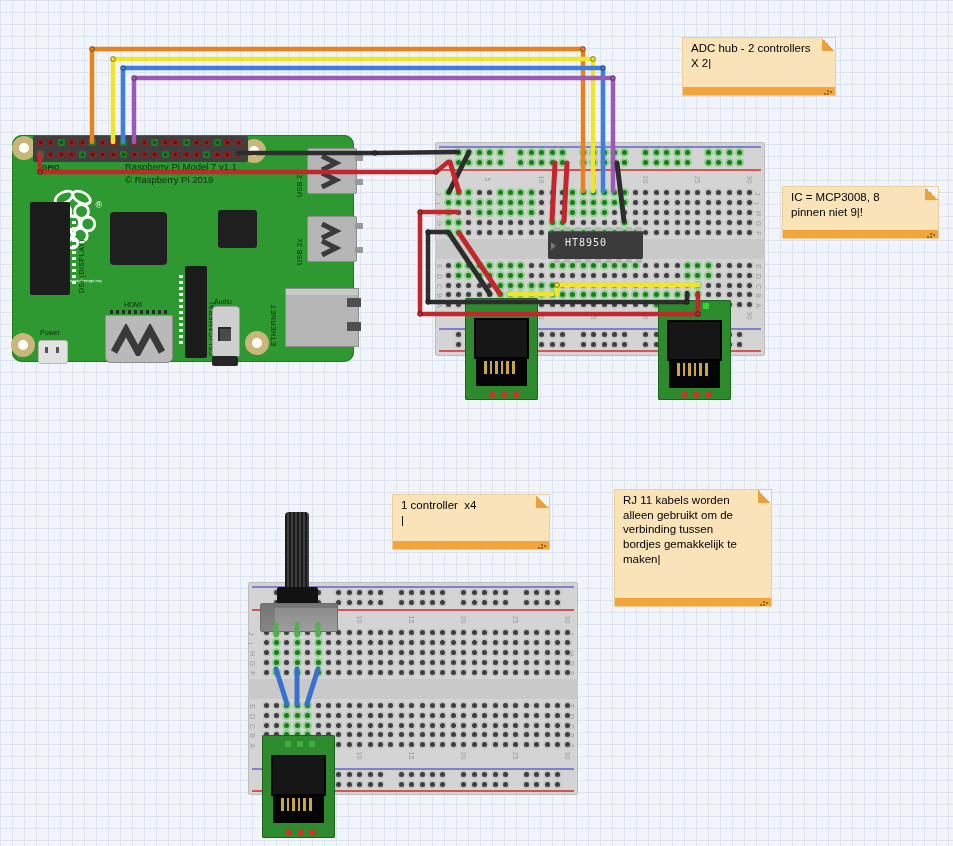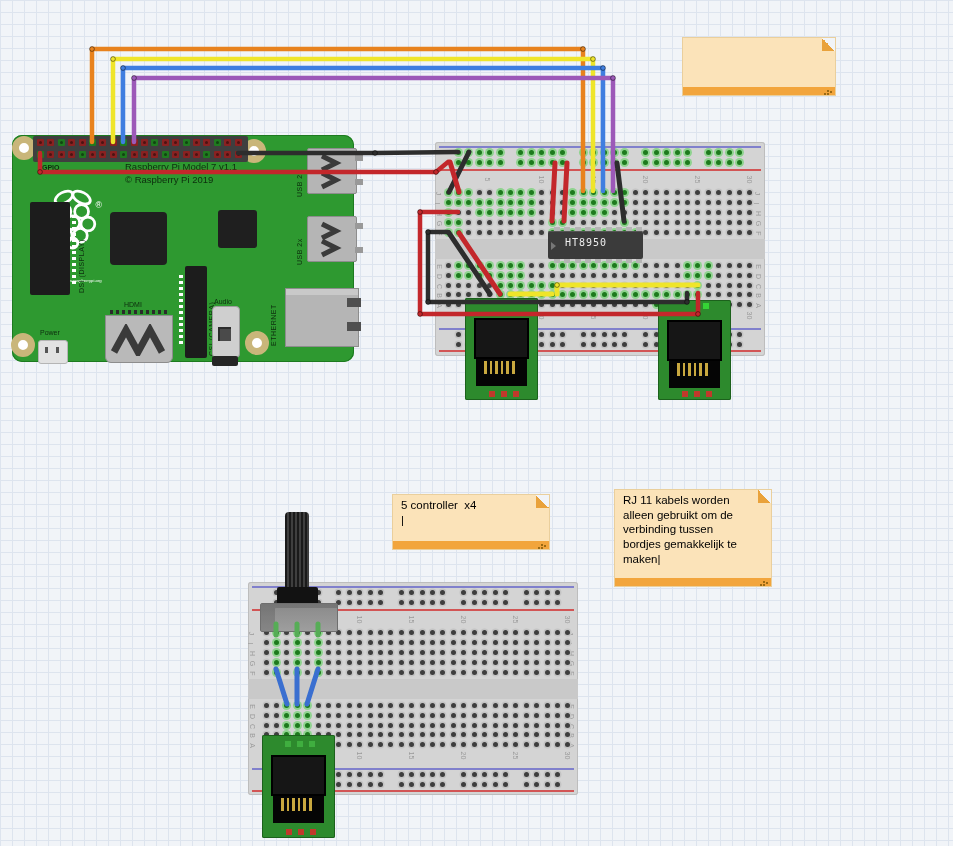--- a/index.html
+++ b/index.html
@@ -1102,33 +1102,43 @@
       <polyline points="297,669 297,704" fill="none" stroke="#3a6fd0" stroke-width="5" stroke-linecap="round" stroke-linejoin="round"></polyline>
       <polyline points="318,669 307,704" fill="none" stroke="#3a6fd0" stroke-width="5" stroke-linecap="round" stroke-linejoin="round"></polyline>
       <polyline points="276,624 276,635" fill="none" stroke="#56ad56" stroke-width="5" stroke-linecap="round" stroke-linejoin="round"></polyline>
       <polyline points="297,624 297,635" fill="none" stroke="#56ad56" stroke-width="5" stroke-linecap="round" stroke-linejoin="round"></polyline>
       <polyline points="318,624 318,635" fill="none" stroke="#56ad56" stroke-width="5" stroke-linecap="round" stroke-linejoin="round"></polyline>
     </svg>
 
   
   <div class="note" style="left:683px;top:38px;width:152px;height:57px">
     <div class="note-fold"></div>
+    <div class="note-text">ADC hub - 2 controllers
+X 2|</div>
+    <div class="note-bar">
+        <div class="note-grip"></div>
+      </div>
+  </div>
+  <div class="note" style="left:783px;top:187px;width:155px;height:51px">
+    <div class="note-fold"></div>
+    <div class="note-text">IC = MCP3008, 8
+pinnen niet 9|!</div>
     <div class="note-bar">
         <div class="note-grip"></div>
       </div>
   </div>
   <div class="note" style="left:393px;top:495px;width:156px;height:54px">
     <div class="note-fold"></div>
-    <div class="note-text">5 controller  x4
+    <div class="note-text">1 controller  x4
 |</div>
     <div class="note-bar">
         <div class="note-grip"></div>
       </div>
   </div>
-  <div class="note" style="left:615px;top:490px;width:156px;height:96px">
+  <div class="note" style="left:615px;top:490px;width:156px;height:116px">
     <div class="note-fold"></div>
     <div class="note-text">RJ 11 kabels worden
 alleen gebruikt om de
 verbinding tussen
 bordjes gemakkelijk te
 maken|</div>
     <div class="note-bar">
         <div class="note-grip"></div>
       </div>
   </div>

